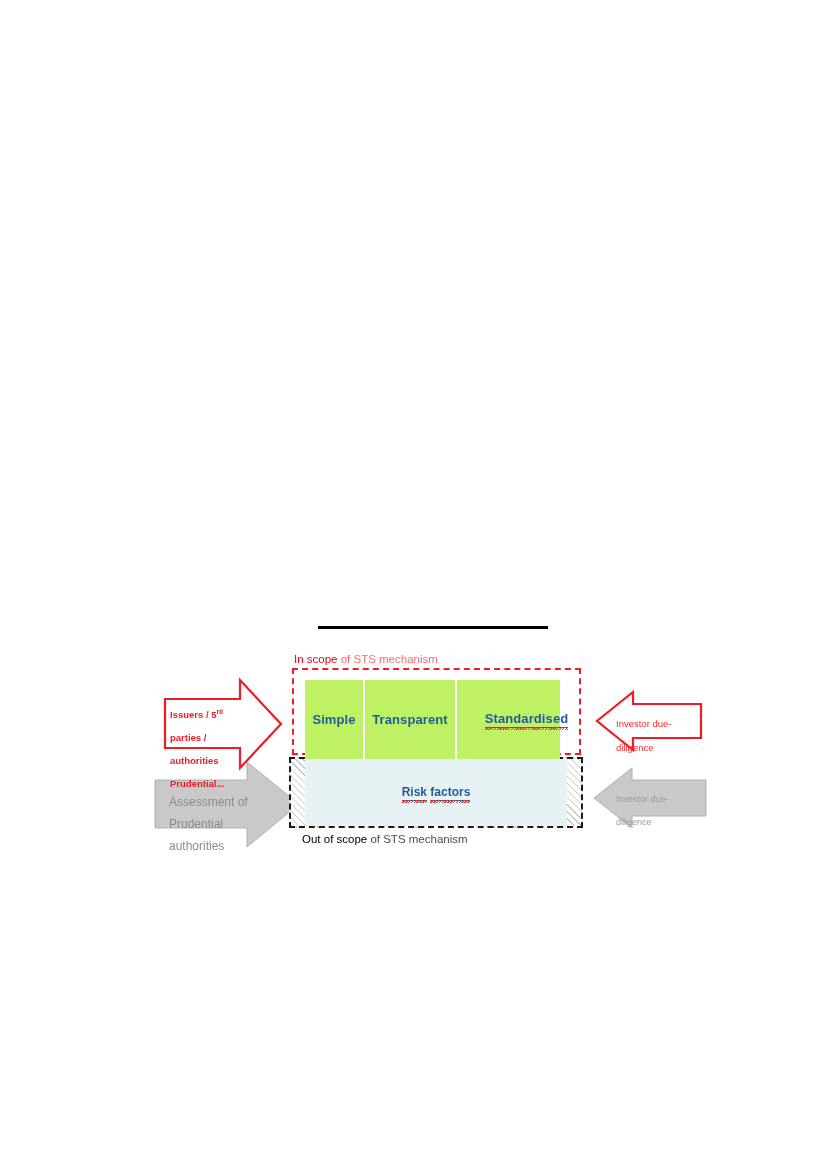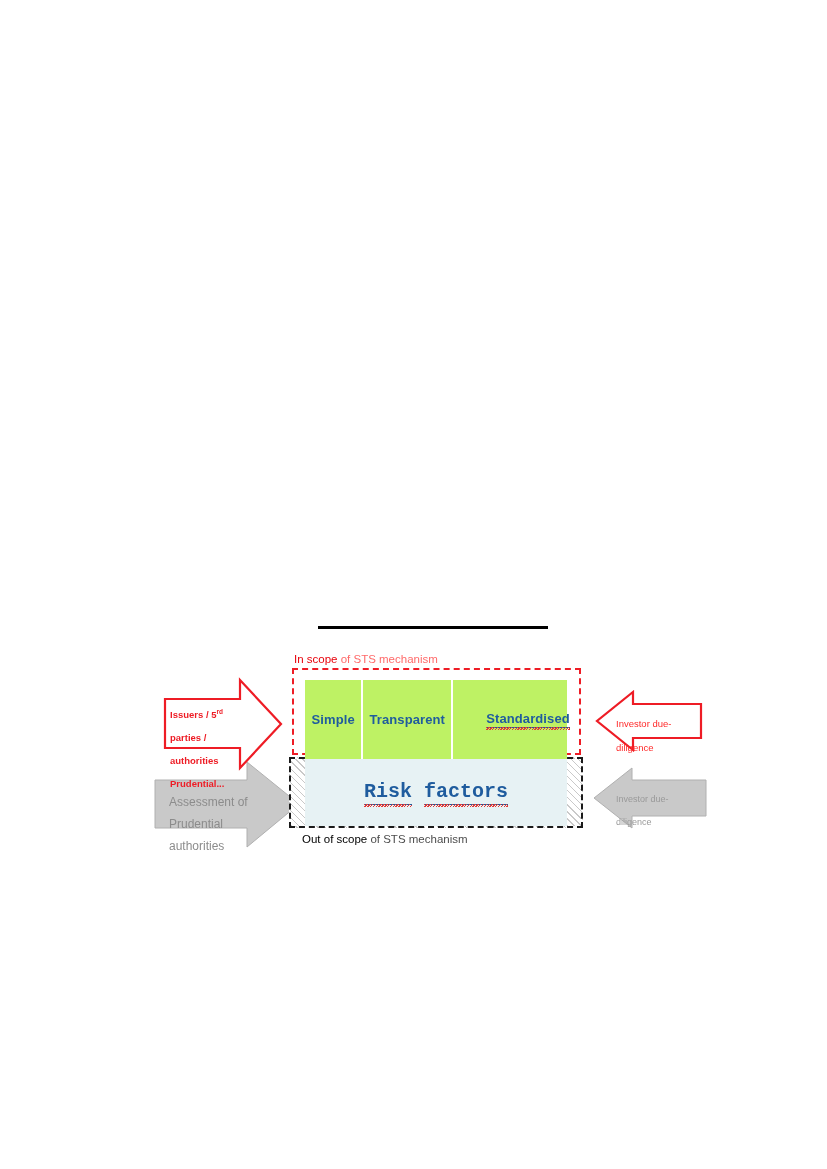--- a/index.html
+++ b/index.html
@@ -77,21 +77,21 @@
     background: #bef264;
     border-right: 2px solid #ffffff;
     display: flex;
     align-items: center;
     justify-content: center;
     box-sizing: border-box;
   }
   .pillar:last-child { border-right: none; }
   .pillar-simple      { width: 60px; }
   .pillar-transparent { width: 92px; }
-  .pillar-standardised{ width: 114px; padding-left: 36px; }
+  .pillar-standardised{ width: 103px; padding-left: 36px; }
   .pillar-label {
     font-size: 13px;
     font-weight: bold;
     color: #1f5c9e;
     letter-spacing: 0.1px;
   }
 
   
   .outscope-frame {
     position: absolute;
@@ -113,24 +113,23 @@
     left: 305px;
     top: 759px;
     width: 262px;
     height: 67px;
     background: #e7f2f4;
     display: flex;
     align-items: center;
     justify-content: center;
   }
   .risk-label {
-    font-size: 20px;
+    font-size: 12px;
     font-weight: bold;
     color: #1f5c9e;
-    font-family: Liberation Mono, monospace;
   }
 
   
   .squiggle {
     position: relative;
     display: inline-block;
   }
   .squiggle::after {
     content: "";
     position: absolute;

